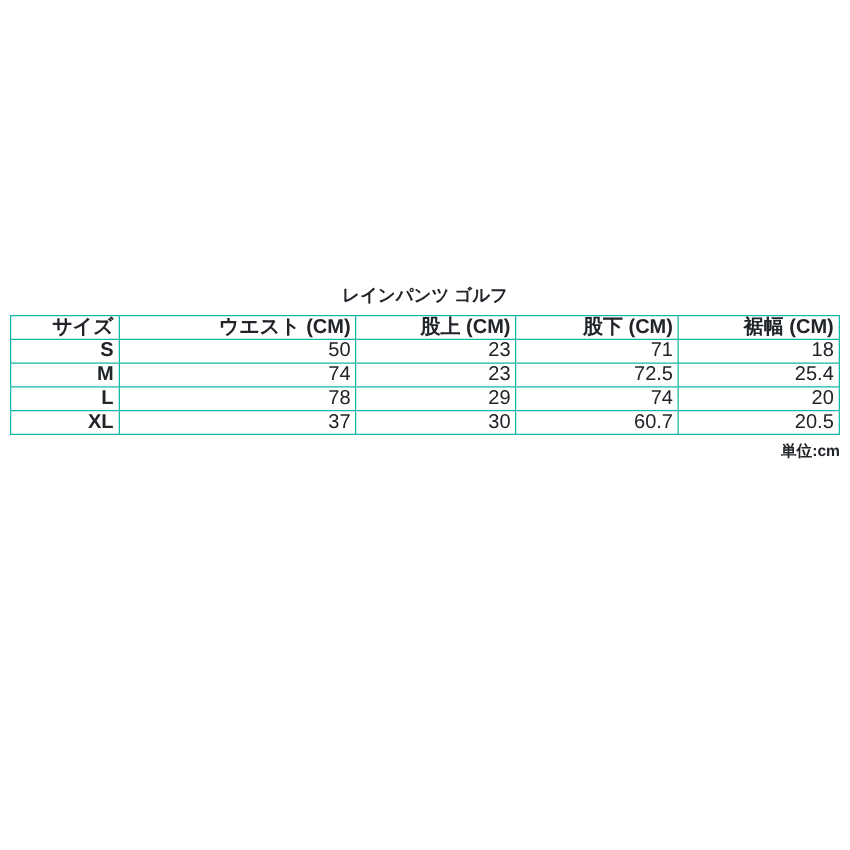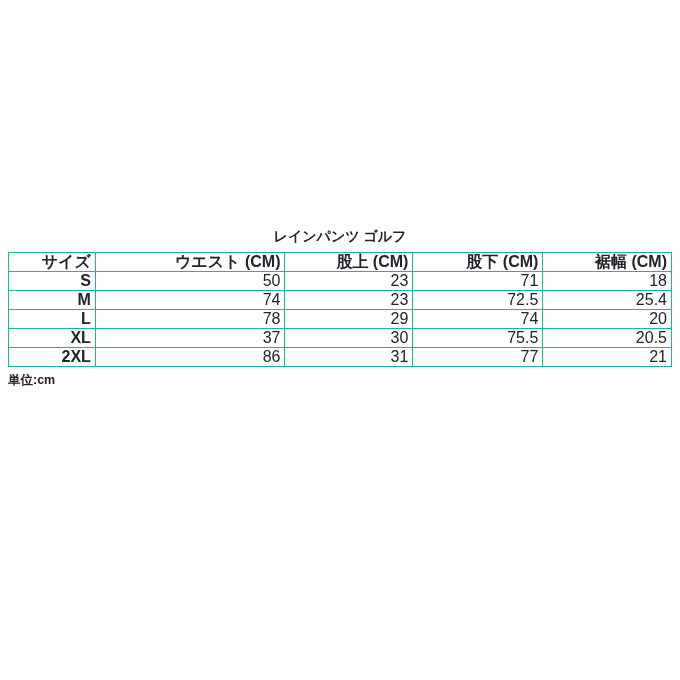--- a/index.html
+++ b/index.html
@@ -40,21 +40,21 @@
     vertical-align: middle;
     font-size: 16px;
     line-height: 1;
     color: #212529;
     white-space: nowrap;
     overflow: hidden;
   }
   .size-table th { font-weight: 700; }
   .size-table td.size-cell { font-weight: 700; }
   .unit-note {
-    text-align: left;
+    text-align: right;
     font-weight: 700;
     font-size: 12.5px;
     line-height: 15px;
     margin-top: 6px;
     color: #212529;
   }
   col.c-size  { width: 13.1%; }
   col.c-waist { width: 28.6%; }
   col.c-rise  { width: 19.3%; }
   col.c-inseam{ width: 19.6%; }
@@ -104,29 +104,22 @@
           <td class="size-cell">L</td>
           <td>78</td>
           <td>29</td>
           <td>74</td>
           <td>20</td>
         </tr>
         <tr>
           <td class="size-cell">XL</td>
           <td>37</td>
           <td>30</td>
-          <td>75.5</td>
+          <td>60.7</td>
           <td>20.5</td>
-        </tr>
-        <tr>
-          <td class="size-cell">2XL</td>
-          <td>86</td>
-          <td>31</td>
-          <td>77</td>
-          <td>21</td>
         </tr>
       </tbody>
     </table>
 
     <div class="unit-note">単位:cm</div>
 
   </div>
 </div>
 
 </body></html>

